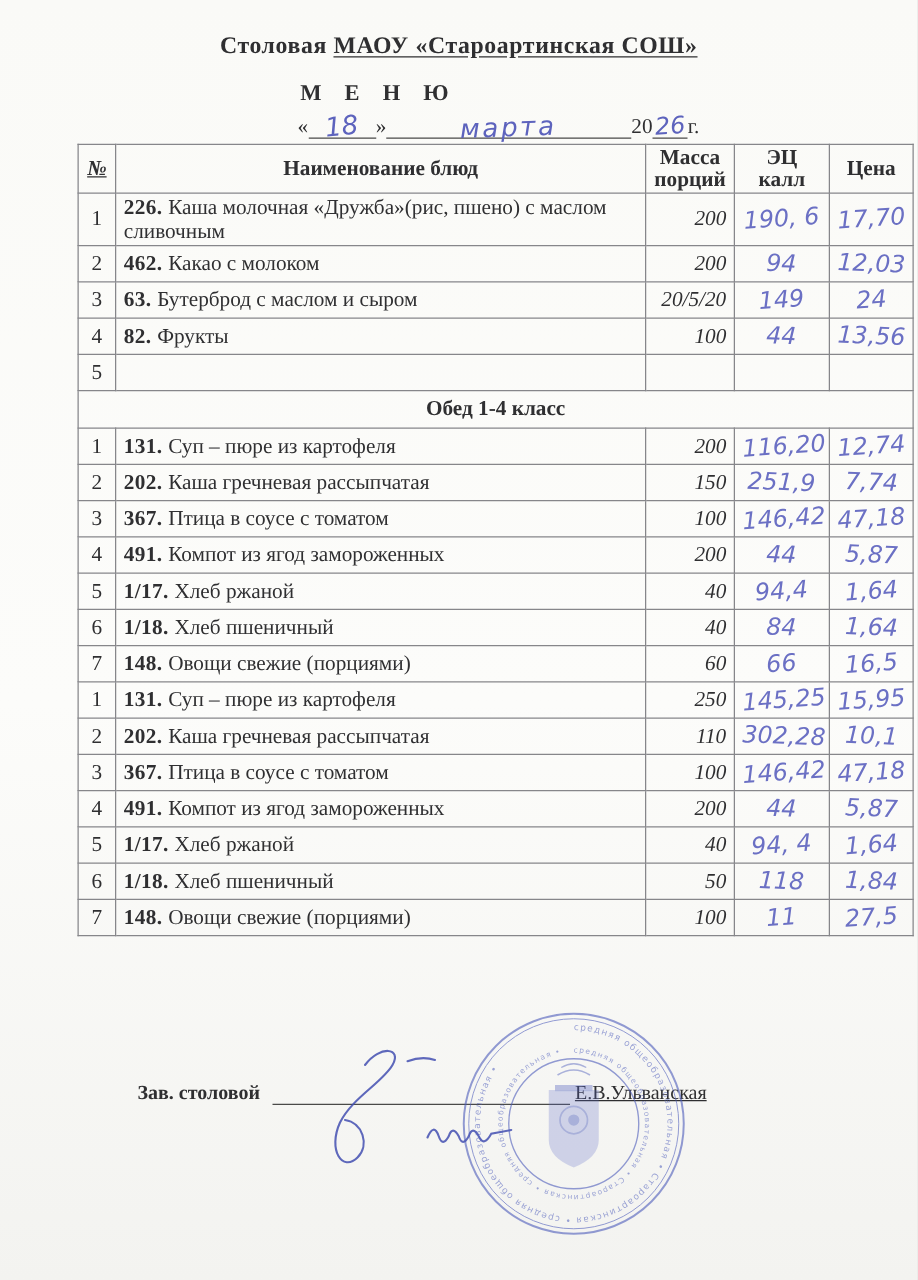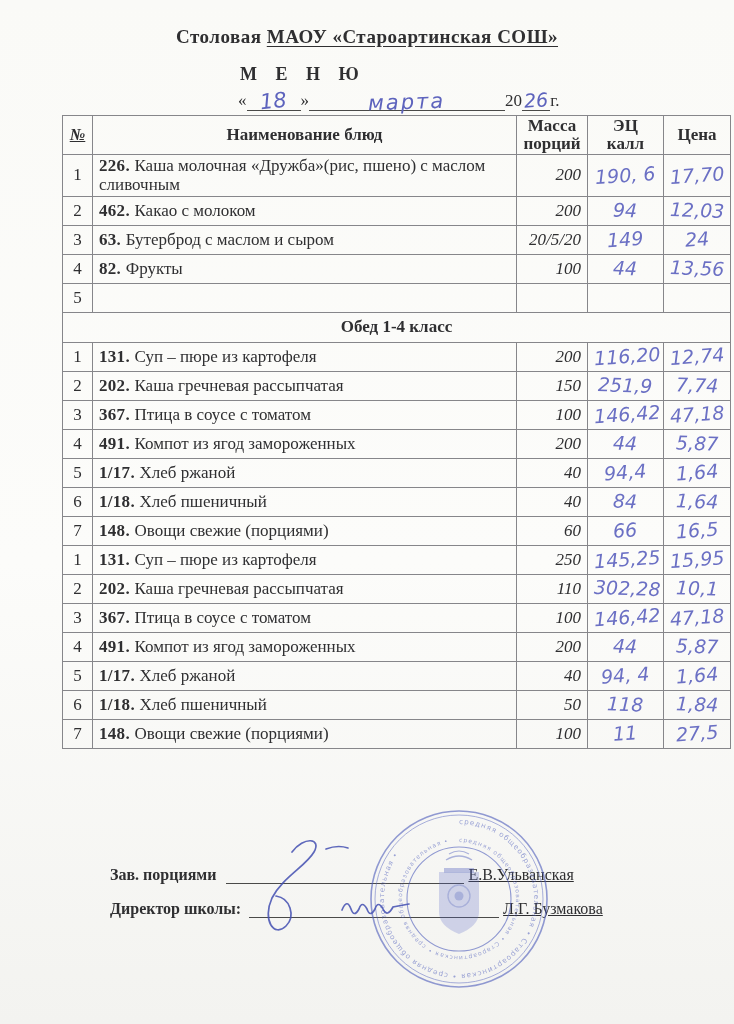--- a/index.html
+++ b/index.html
@@ -226,28 +226,23 @@
           <td class="rownum">7</td>
           <td class="dish"><b>148. </b>Овощи свежие (порциями)</td>
           <td class="mass">100</td>
           <td class="energy"><span class="hw-val">11</span></td>
           <td class="price"><span class="hw-val">27,5</span></td>
         </tr>
       </tbody>
   </table>
 
   <div class="sig-row sig-row1">
-    <span class="label">Зав. порциями</span>
+    <span class="label">Зав. столовой</span>
     <span class="line"></span>
     <span class="person">Е.В.Ульванская</span>
-  </div>
-  <div class="sig-row sig-row2">
-    <span class="label">Директор школы:</span>
-    <span class="line"></span>
-    <span class="person">Л.Г. Бузмакова</span>
   </div>
 
   <svg class="overlay" style="left:230px;top:822px;" width="230" height="130" viewBox="0 0 230 130">
     <g fill="none" stroke="#4450b2" stroke-width="1.7" stroke-linecap="round" opacity="0.85">
       <path d="M 62,30 C 74,14 92,16 84,30 C 76,44 52,56 42,76 C 32,98 44,116 56,104 C 66,94 60,76 46,74"></path>
       <path d="M 96,27 C 104,24 112,24 118,26"></path>
       <path d="M 112,88 q 5,-12 9,-1 q 3,9 8,0 q 3,-9 8,0 q 3,9 8,0 q 3,-9 8,0 q 4,9 10,-2 l 16,-3"></path>
     </g>
   </svg>
 

